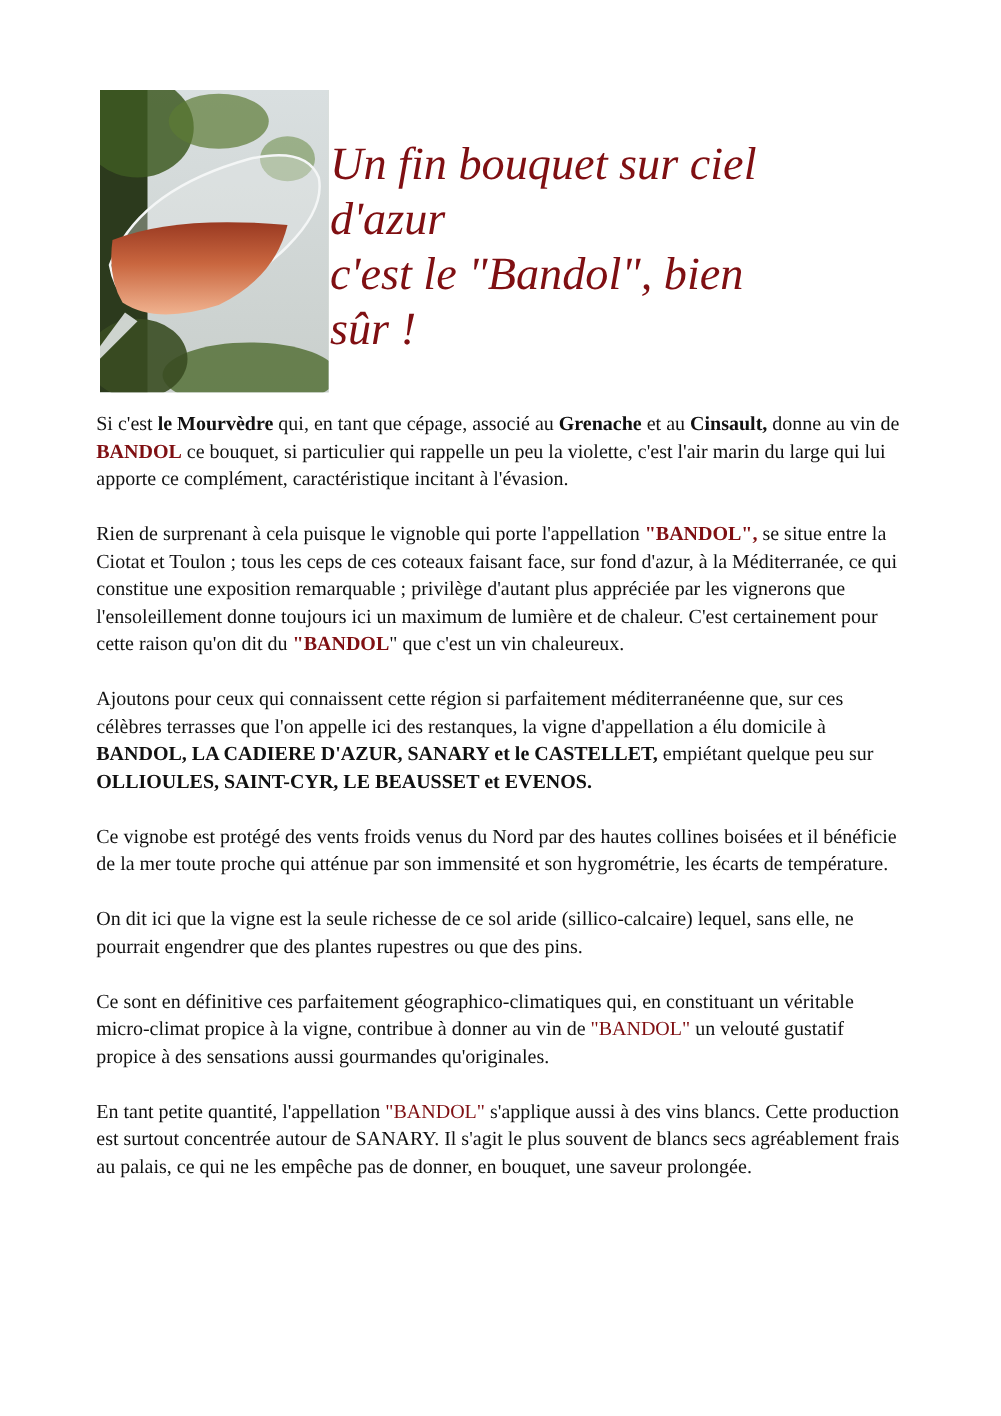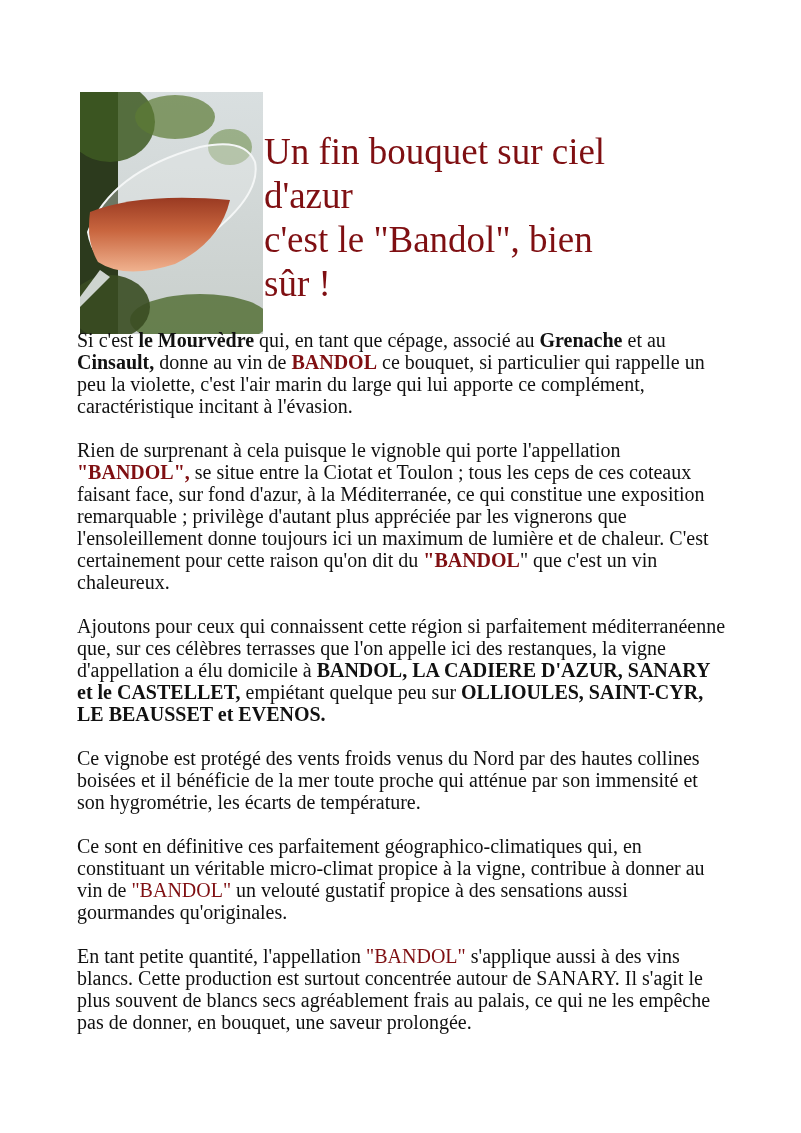--- a/index.html
+++ b/index.html
@@ -1,23 +1,23 @@
 <!DOCTYPE html>
 <html><head>
 <meta charset="utf-8">
 <style>
   html, body { margin: 0; padding: 0; background: #ffffff; }
   body { width: 801px; height: 1133px; position: relative; overflow: hidden;
          font-family: "Liberation Serif", "DejaVu Serif", serif; color: #111; }
-  .header { position: absolute; left: 80px; top: 92px; width: 640px; height: 242px; }
+  .header { position: absolute; left: 80px; top: 72px; width: 640px; height: 242px; font-style: italic; }
   .photo { position: absolute; left: 0; top: 0; width: 183px; height: 242px; overflow: hidden; background: #cfd6d0; }
   .title { position: absolute; left: 184px; top: 38px; width: 460px; margin: 0;
            font-weight: normal; font-size: 37px; line-height: 44px; color: #7f0f12; }
   .title span { display: block; }
-  .body { position: absolute; left: 77px; top: 329px; width: 650px; font-size: 20px; line-height: 22px; }
+  .body { position: absolute; left: 77px; top: 329px; width: 650px; font-size: 16px; line-height: 22px; }
   .body p { margin: 0 0 22px 0; }
   .red { color: #7f0f12; }
 </style>
 </head>
 <body>
 
 <div class="header">
   <div class="photo">
     <svg width="183" height="242" viewBox="0 0 183 242">
       <defs>
@@ -49,15 +49,16 @@
     <span>c'est le "Bandol", bien</span>
     <span>sûr !</span>
   </h1>
 </div>
 
 <div class="body">
   <p><span>Si c'est </span><span style="font-weight: bold;">le Mourvèdre</span><span> qui, en tant que cépage, associé au </span><span style="font-weight: bold;">Grenache</span><span> et au </span><span style="font-weight: bold;">Cinsault,</span><span> donne au vin de </span><span class="red" style="font-weight: bold;">BANDOL</span><span> ce bouquet, si particulier qui rappelle un peu la violette, c'est l'air marin du large qui lui apporte ce complément, caractéristique incitant à l'évasion.</span></p>
   <p><span>Rien de surprenant à cela puisque le vignoble qui porte l'appellation </span><span class="red" style="font-weight: bold;">"BANDOL",</span><span> se situe entre la Ciotat et Toulon ; tous les ceps de ces coteaux faisant face, sur fond d'azur, à la Méditerranée, ce qui constitue une exposition remarquable ; privilège d'autant plus appréciée par les vignerons que l'ensoleillement donne toujours ici un maximum de lumière et de chaleur. C'est certainement pour cette raison qu'on dit du </span><span class="red" style="font-weight: bold;">"BANDOL</span><span>" que c'est un vin chaleureux.</span></p>
   <p><span>Ajoutons pour ceux qui connaissent cette région si parfaitement méditerranéenne que, sur ces célèbres terrasses que l'on appelle ici des restanques, la vigne d'appellation a élu domicile à </span><span style="font-weight: bold;">BANDOL, LA CADIERE D'AZUR, SANARY et le CASTELLET,</span><span> empiétant quelque peu sur </span><span style="font-weight: bold;">OLLIOULES, SAINT-CYR, LE BEAUSSET et EVENOS.</span></p>
   <p><span>Ce vignobe est protégé des vents froids venus du Nord par des hautes collines boisées et il bénéficie de la mer toute proche qui atténue par son immensité et son hygrométrie, les écarts de température.</span></p>
+  <p><span>On dit ici que la vigne est la seule richesse de ce sol aride (sillico-calcaire) lequel, sans elle, ne pourrait engendrer que des plantes rupestres ou que des pins.</span></p>
   <p><span>Ce sont en définitive ces parfaitement géographico-climatiques qui, en constituant un véritable micro-climat propice à la vigne, contribue à donner au vin de </span><span class="red">"BANDOL"</span><span> un velouté gustatif propice à des sensations aussi gourmandes qu'originales.</span></p>
   <p><span>En tant petite quantité, l'appellation </span><span class="red">"BANDOL"</span><span> s'applique aussi à des vins blancs. Cette production est surtout concentrée autour de SANARY. Il s'agit le plus souvent de blancs secs agréablement frais au palais, ce qui ne les empêche pas de donner, en bouquet, une saveur prolongée.</span></p>
 </div>
 
 </body></html>

